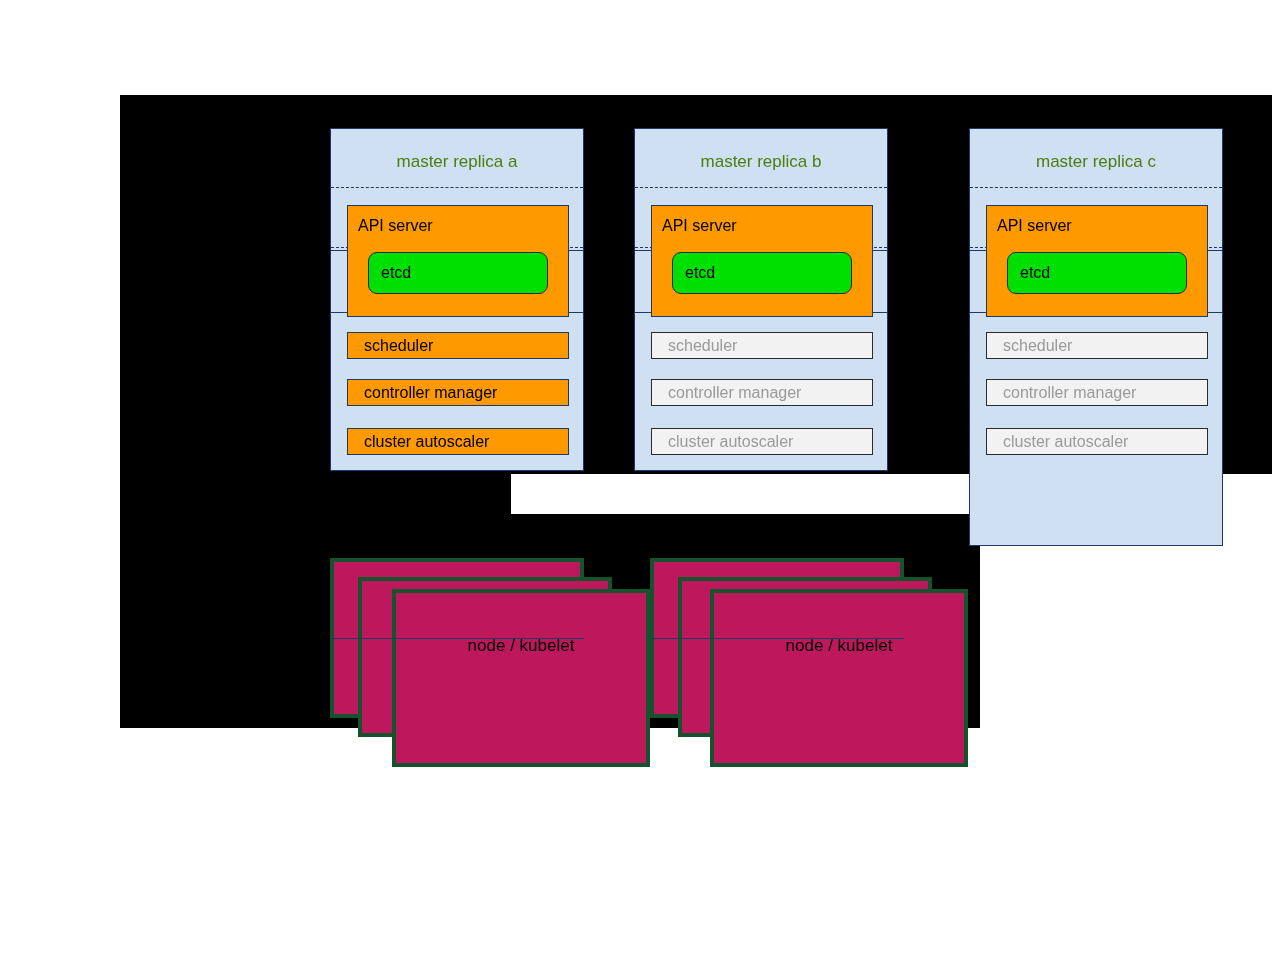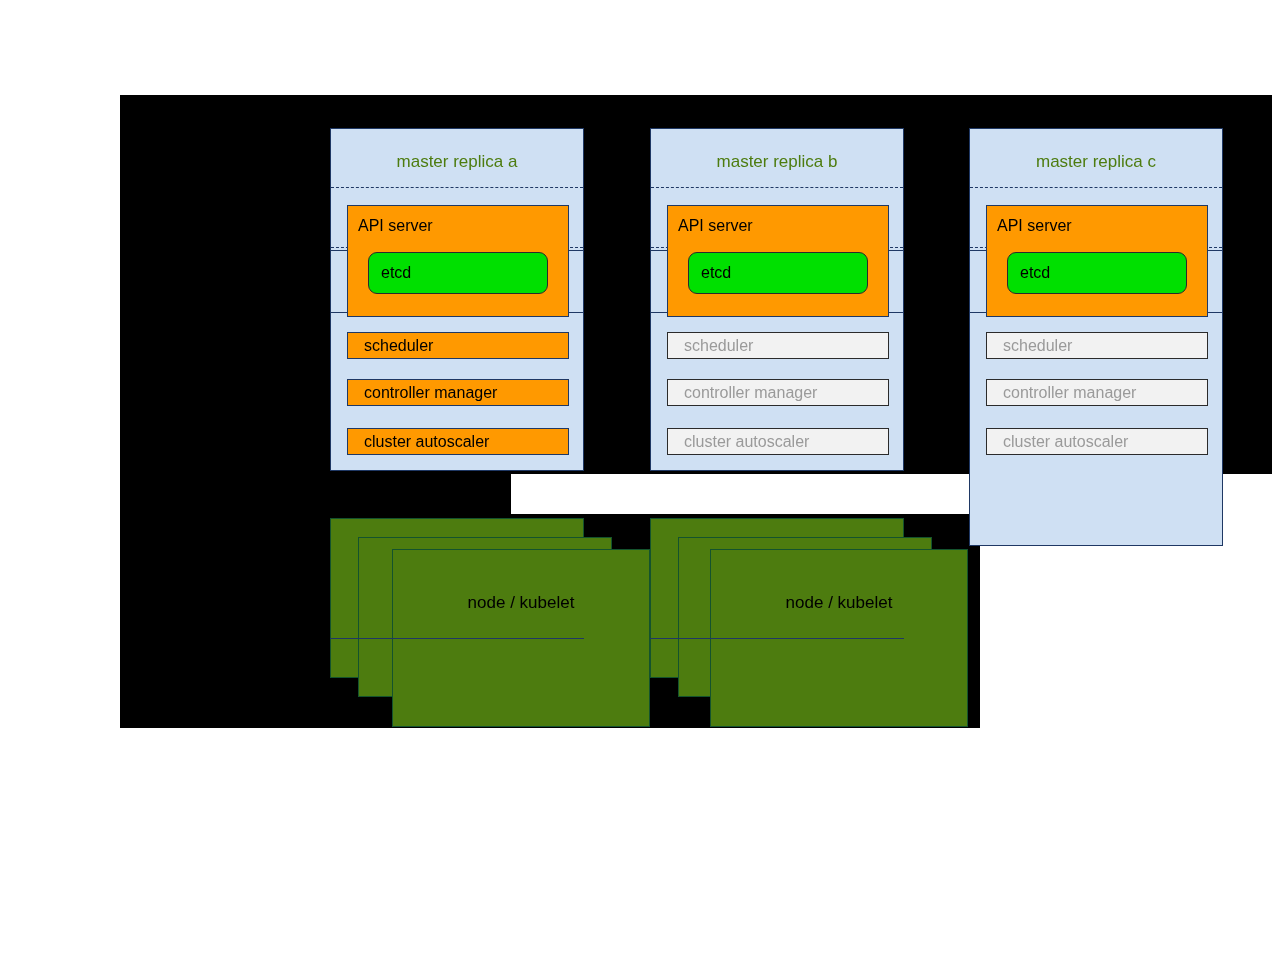--- a/index.html
+++ b/index.html
@@ -105,22 +105,23 @@
     color: #000000;
     display: flex;
     align-items: center;
     padding-left: 12px;
   }
 
   
   .node-card {
     position: absolute;
     box-sizing: border-box;
-    background: #4d7c0f;
-    border: 1px solid #14532d;
+    background: #be185d;
+    border: 4px solid #14532d;
+    margin-top: 40px;
   }
   .node-card.front {
     display: flex;
     align-items: flex-start;
     justify-content: center;
   }
   .node-label {
     font-size: 17px;
     color: #000000;
     line-height: 1;
@@ -159,21 +160,21 @@
       <span>scheduler</span>
     </div>
     <div class="component active" style="left:16px; top:250px; width:222px; height:27px;">
       <span>controller manager</span>
     </div>
     <div class="component active" style="left:16px; top:299px; width:222px; height:27px;">
       <span>cluster autoscaler</span>
     </div>
   </div>
 
-  <div class="replica" style="left:650px; top:128px; width:254px; height:343px;">
+  <div class="replica" style="left:634px; top:128px; width:254px; height:343px;">
     <div class="replica-title">master replica b</div>
     <div class="hline" style="top:58px;"></div>
     <div class="hline" style="top:118px;"></div>
     <div class="hline solid" style="top:121px;"></div>
     <div class="hline solid" style="top:183px;"></div>
 
     <div class="api-block" style="left:16px; top:76px; width:222px; height:112px;">
       <div class="api-label">API server</div>
       <div class="etcd" style="left:20px; top:46px; width:180px; height:42px;">
         <span>etcd</span>

